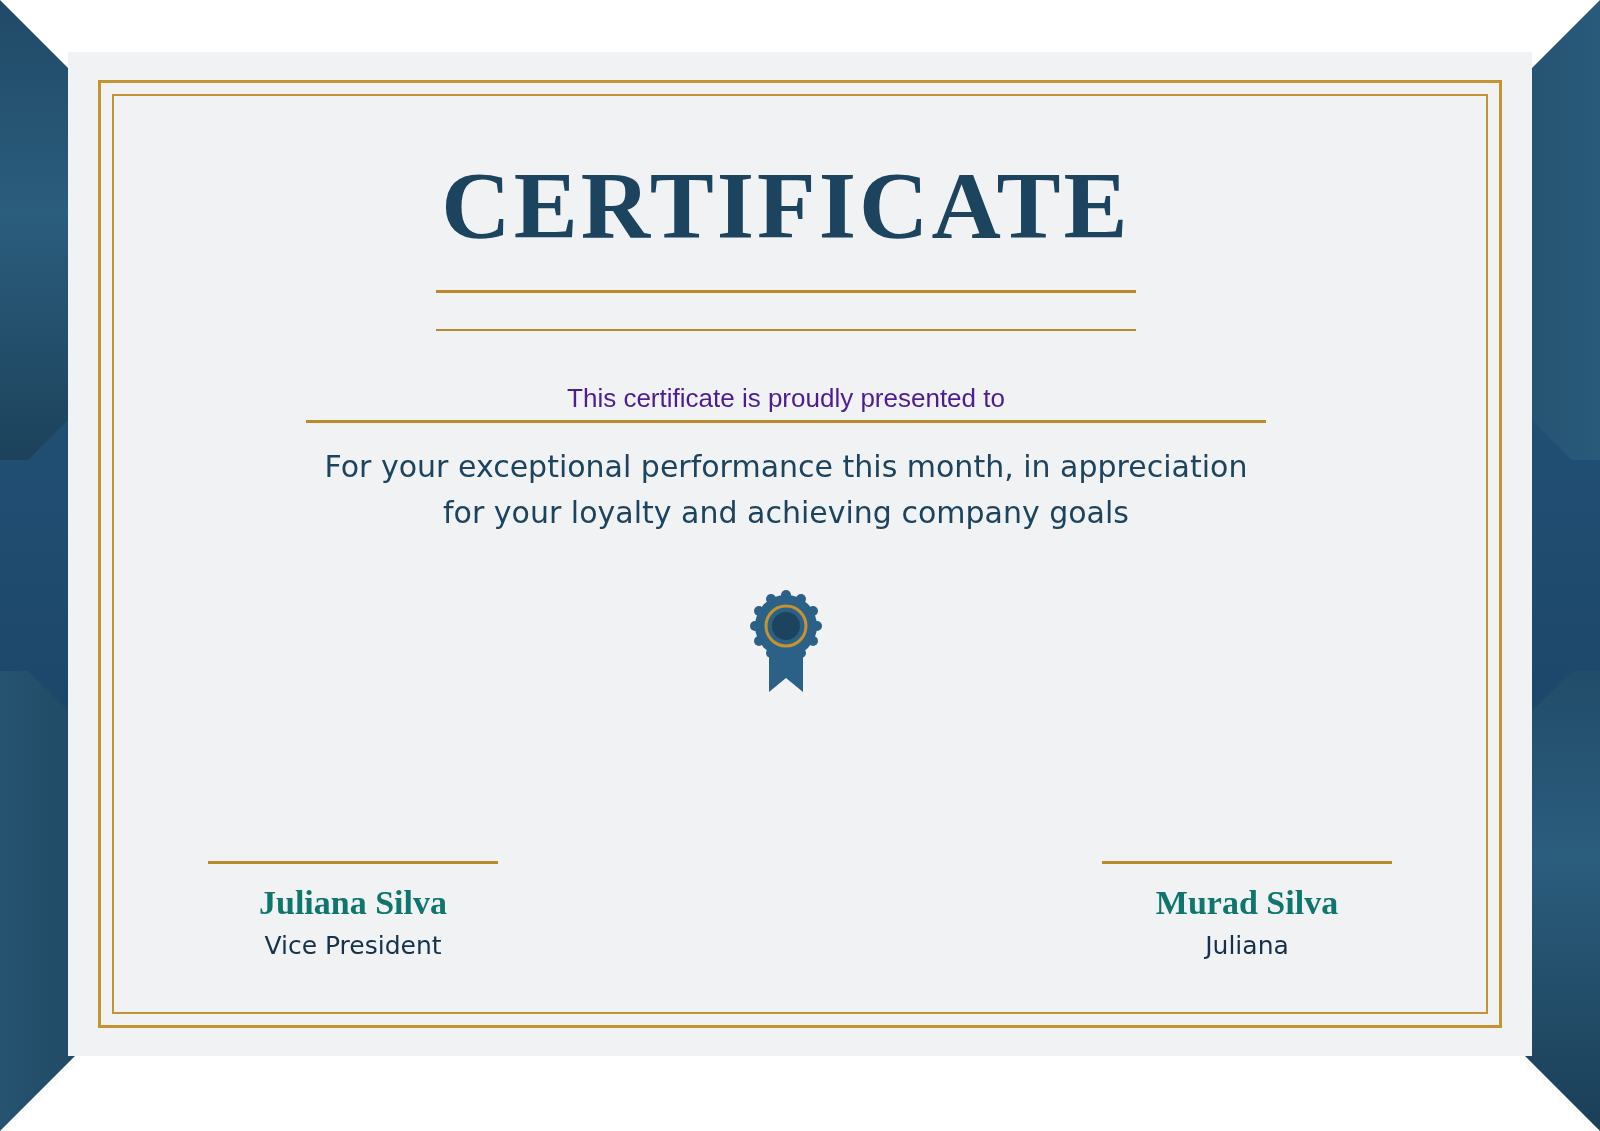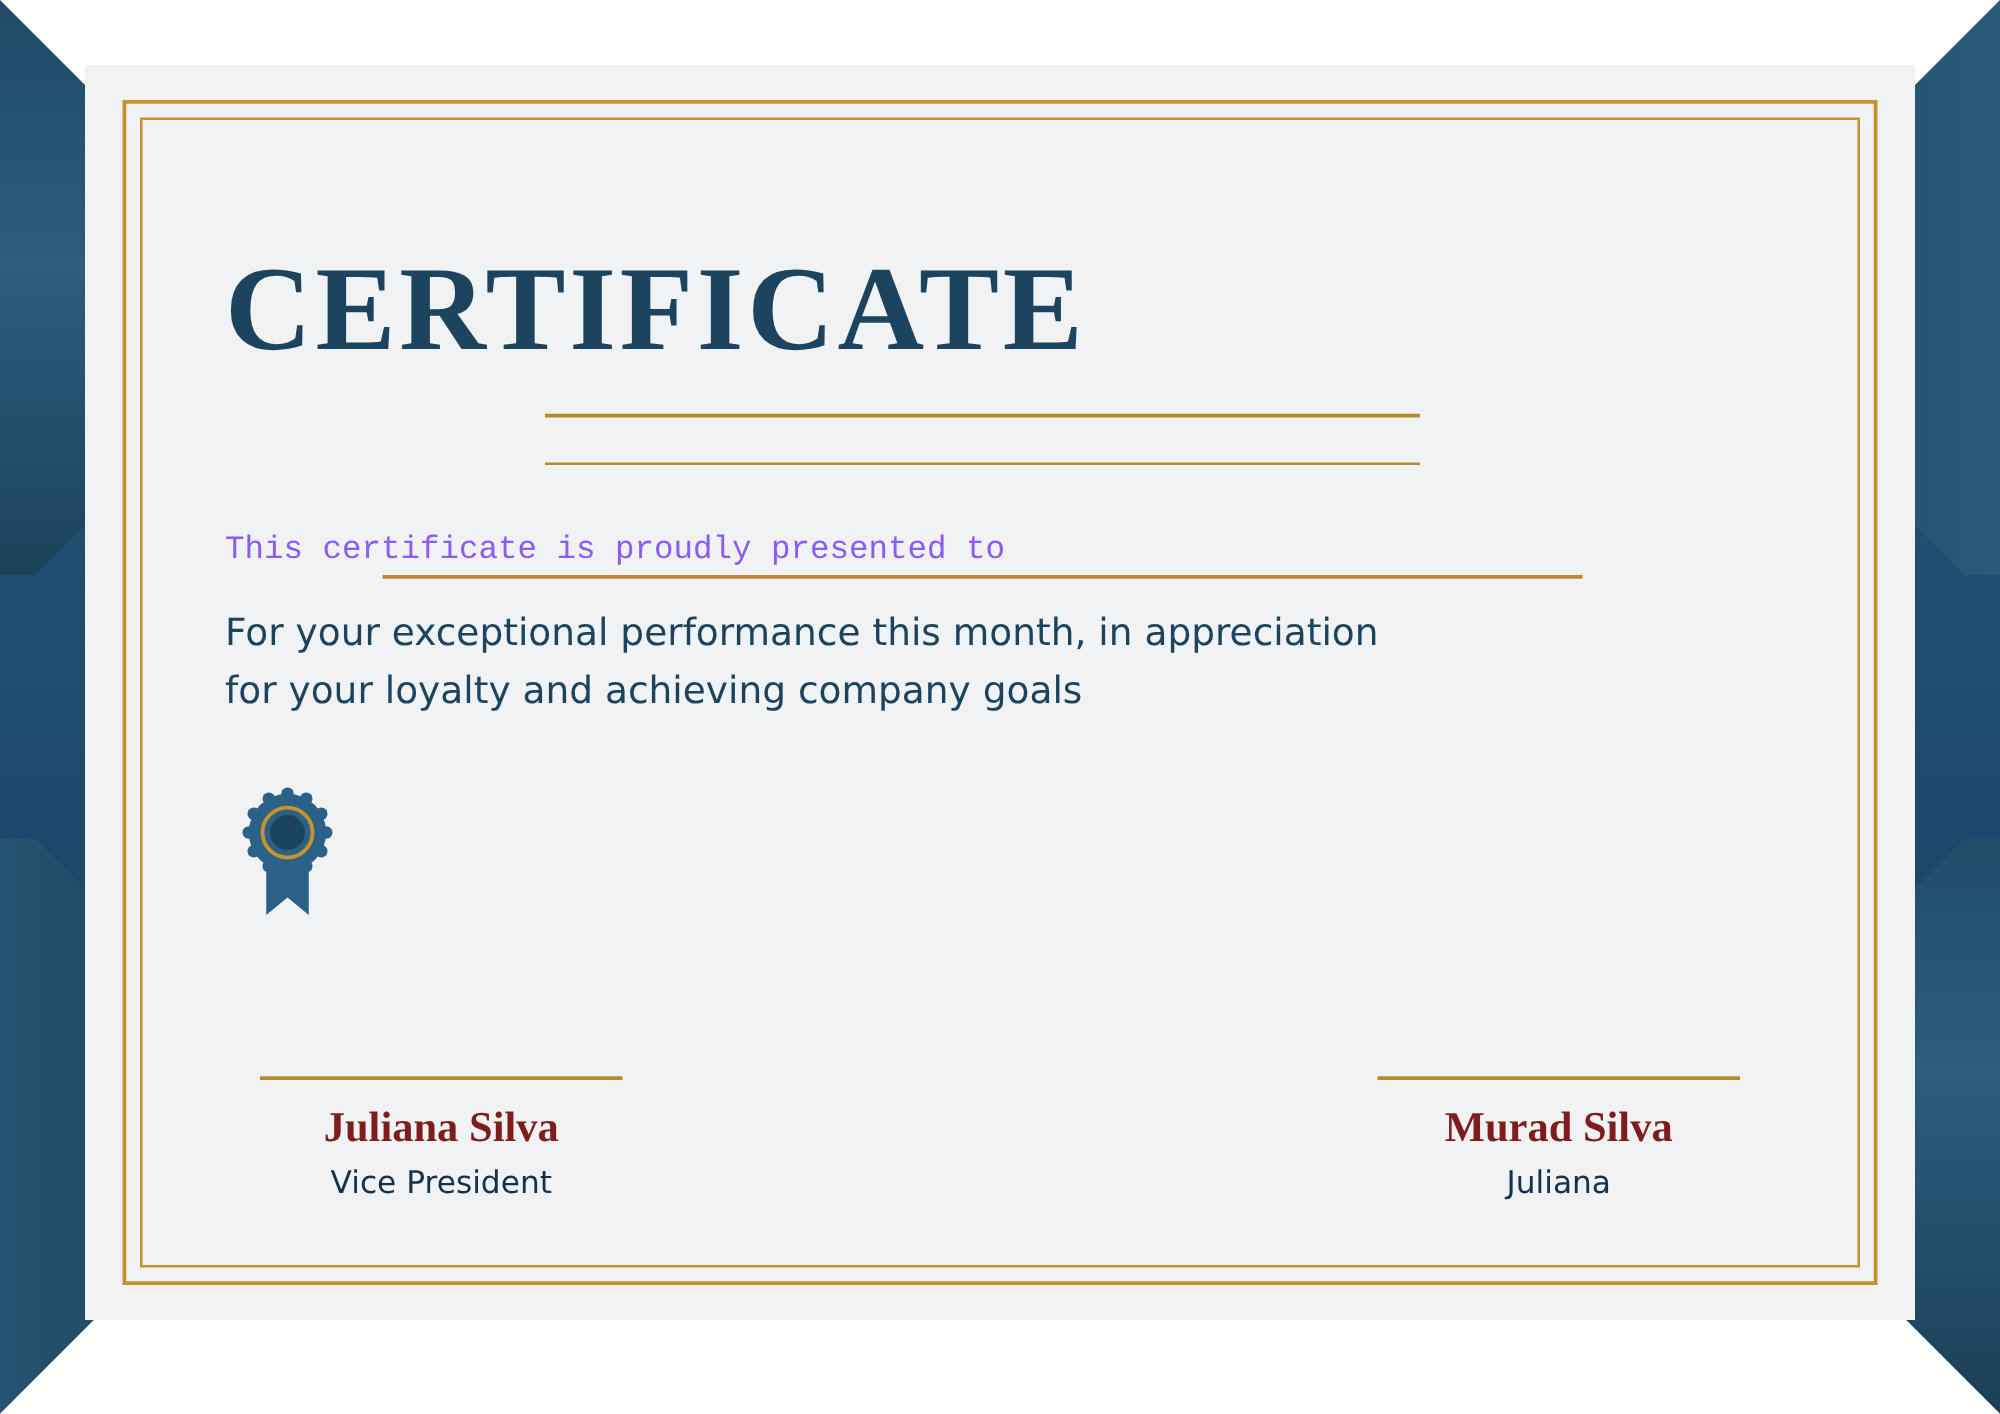--- a/index.html
+++ b/index.html
@@ -116,24 +116,23 @@
     left: 44px; top: 42px; right: 44px; bottom: 42px;
     border: 2px solid #c5932f;
     box-sizing: border-box;
   }
 
   .content {
     position: absolute;
     left: 0; right: 0; top: 0; bottom: 0;
     display: flex;
     flex-direction: column;
-    align-items: flex-start;
+    align-items: center;
     padding: 78px 140px 0 112px;
     box-sizing: border-box;
-    margin-top: 41px;
   }
 
   .title {
     font-family: "Liberation Serif", serif;
     font-weight: bold;
     font-size: 96px;
     letter-spacing: 3px;
     color: #1d445f;
     line-height: 1;
     margin: 28px 0 0 0;
@@ -151,23 +150,23 @@
   .subtitle {
     font-family: "DejaVu Sans", sans-serif;
     font-size: 38px;
     color: #1d445f;
     letter-spacing: 1px;
     margin: 22px 0 0 0;
     text-align: center;
   }
 
   .presented {
-    font-family: Liberation Mono, monospace;
+    font-family: Liberation Sans, sans-serif;
     font-size: 26px;
-    color: #8b5cf6;
+    color: #4c1d95;
     margin: 52px 0 0 0;
     text-align: center;
   }
 
   .recipient {
     font-family: "DejaVu Serif", serif;
     font-style: italic;
     font-weight: normal;
     font-size: 104px;
     color: #1d445f;
@@ -219,21 +218,21 @@
   .sig .sig-line {
     height: 3px;
     background: #b9892b;
     width: 100%;
     margin-bottom: 20px;
   }
   .sig .sig-name {
     font-family: "Liberation Serif", serif;
     font-weight: bold;
     font-size: 34px;
-    color: #7f1d1d;
+    color: #0f766e;
     line-height: 1.1;
   }
   .sig .sig-role {
     font-family: "DejaVu Sans", sans-serif;
     font-size: 25px;
     color: #15324a;
     margin-top: 10px;
   }
 </style>
 </head>

